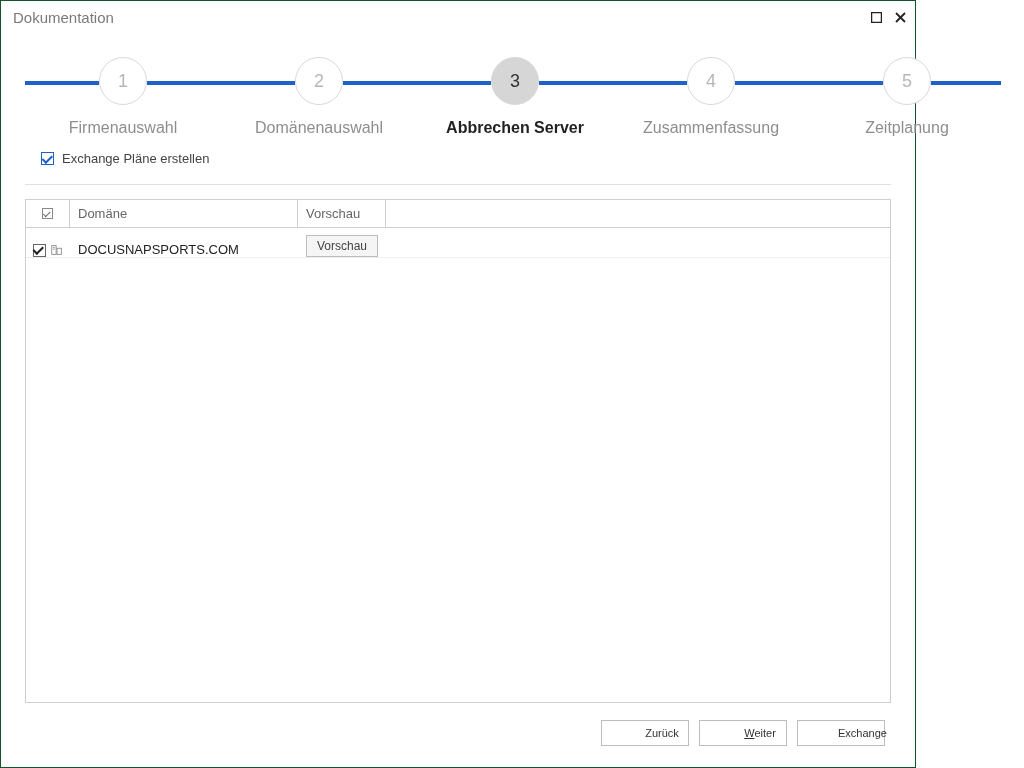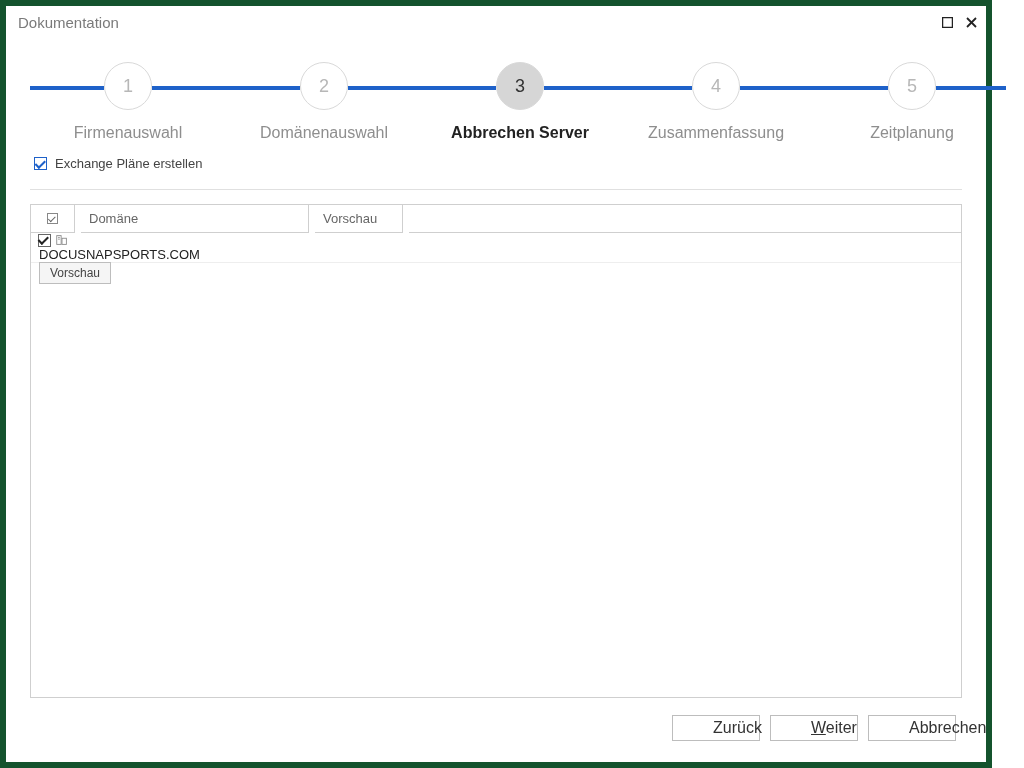--- a/index.html
+++ b/index.html
@@ -1,60 +1,60 @@
 <!DOCTYPE html>
 <html><head>
 <meta charset="utf-8">
 <style>
   * { box-sizing: border-box; }
   html, body { margin:0; padding:0; width:1024px; height:768px; font-family:"Segoe UI",Arial,sans-serif; font-size:13px; color:#444; background:#fff; }
-  .window { width:992px; height:768px; border:6px solid #14532d; position:relative; display:flex; flex-direction:column; }
+  .window { width:916px; height:768px; border:1px solid #14532d; position:relative; display:flex; flex-direction:column; }
   .titlebar { height:32px; display:flex; align-items:center; padding:0 8px 0 12px; }
   .title { font-size:15px; color:#7a7a7a; flex:1; }
   .titlebar-buttons { display:flex; gap:10px; align-items:center; }
   .tb-btn { width:14px; height:14px; display:flex; align-items:center; justify-content:center; cursor:pointer; }
   .content { flex:1; padding:0 24px 12px 24px; display:flex; flex-direction:column; }
 
   .steps { position:relative; height:90px; margin-top:24px; }
   .step-line { position:absolute; top:24px; height:4px; background:#1e61c9; }
   .step { position:absolute; top:0; width:196px; text-align:center; }
   .step-circle { width:48px; height:48px; border-radius:50%; border:1px solid #d9d9d9; margin:0 auto; display:flex; align-items:center; justify-content:center; font-size:18px; color:#b7b7b7; background:#fff; position:relative; z-index:2; }
   .step-label { margin-top:14px; font-size:16px; color:#8e8e8e; }
   .step.active .step-circle { background:#d6d6d6; color:#333; }
   .step.active .step-label { color:#222; font-weight:600; }
 
   .section-sep { border:none; border-top:1px solid #e0e0e0; margin:10px 0 10px 0; }
 
-  .checkbox-row { display:flex; align-items:center; gap:8px; margin:4px 0 8px 4px; }
+  .checkbox-row { display:flex; align-items:center; gap:8px; margin:4px 0 8px 16px; }
   .chk { width:13px; height:13px; border:1px solid #1e61c9; display:flex; align-items:center; justify-content:center; cursor:pointer; }
   .chk.checked::after { content:""; width:8px; height:4px; border-left:2px solid #1e61c9; border-bottom:2px solid #1e61c9; transform:rotate(-45deg) translate(0px,-1px); }
   .chk-label { font-size:13px; color:#444; }
 
   .grid { flex:1; border:1px solid #cfcfcf; display:flex; flex-direction:column; margin-top:4px; overflow:hidden; }
-  .grid-header { display:flex; height:28px; background:#fff;gap:6px; }
+  .grid-header { display:flex; height:28px; background:#fff; }
   .gh-cell { border-right:1px solid #cfcfcf; border-bottom:1px solid #cfcfcf; display:flex; align-items:center; padding:0 8px; color:#666; }
   .gh-chk { width:44px; justify-content:center; padding:0; }
   .gh-dom { width:228px; }
   .gh-prev { width:88px; }
   .gh-rest { flex:1; border-right:none; }
   .hdr-chk { width:11px; height:11px; border:1px solid #888; display:flex; align-items:center; justify-content:center; }
   .hdr-chk::after { content:""; width:6px; height:3px; border-left:1.5px solid #666; border-bottom:1.5px solid #666; transform:rotate(-45deg) translate(0px,-1px); }
 
   .grid-body { flex:1; background:#fff; }
-  .grid-row { display:flex; height:30px; align-items:flex-start; border-bottom:1px solid #eee;flex-direction:column; }
+  .grid-row { display:flex; height:30px; align-items:flex-end; border-bottom:1px solid #eee; }
   .gr-chk { width:44px; display:flex; align-items:center; justify-content:center; gap:4px; }
   .row-chk { width:13px; height:13px; border:1px solid #666; display:flex; align-items:center; justify-content:center; cursor:pointer; }
   .row-chk.checked::after { content:""; width:8px; height:4px; border-left:2px solid #222; border-bottom:2px solid #222; transform:rotate(-45deg) translate(0px,-1px); }
   .row-icon { width:14px; height:14px; }
   .gr-dom { width:228px; padding:0 8px; font-size:13px; color:#222; }
   .gr-prev { width:88px; display:flex; align-items:center; justify-content:center; }
   .prev-btn { border:1px solid #bdbdbd; background:#f5f5f5; font-size:12px; padding:3px 10px; cursor:pointer; font-family:inherit; color:#444; }
 
   .footer { height:44px; display:flex; align-items:center; justify-content:flex-end; gap:10px; padding-right:6px; margin-top:8px; }
-  .btn { width:88px; height:26px; border:1px solid #bdbdbd; background:#fff; font-size:16px; cursor:pointer; font-family:inherit; color:#333;padding-left:40px; }
+  .btn { width:88px; height:26px; border:1px solid #bdbdbd; background:#fff; font-size:11px; cursor:pointer; font-family:inherit; color:#333;padding-left:40px; }
   .acc { text-decoration:underline; }
 </style>
 </head>
 <body>
 
 <div class="window">
   <div class="titlebar">
     <div class="title">Dokumentation</div>
     <div class="titlebar-buttons">
       <div class="tb-btn">
@@ -133,17 +133,17 @@
           <div class="gr-prev">
             <button class="prev-btn">Vorschau</button>
           </div>
         </div>
       </div>
     </div>
 
     <div class="footer">
       <button class="btn">Zurück</button>
       <button class="btn"><span class="acc">W</span><span>eiter</span></button>
-      <button class="btn">Abbrechen</button>
+      <button class="btn">Exchange</button>
     </div>
 
   </div>
 </div>
 
 </body></html>

